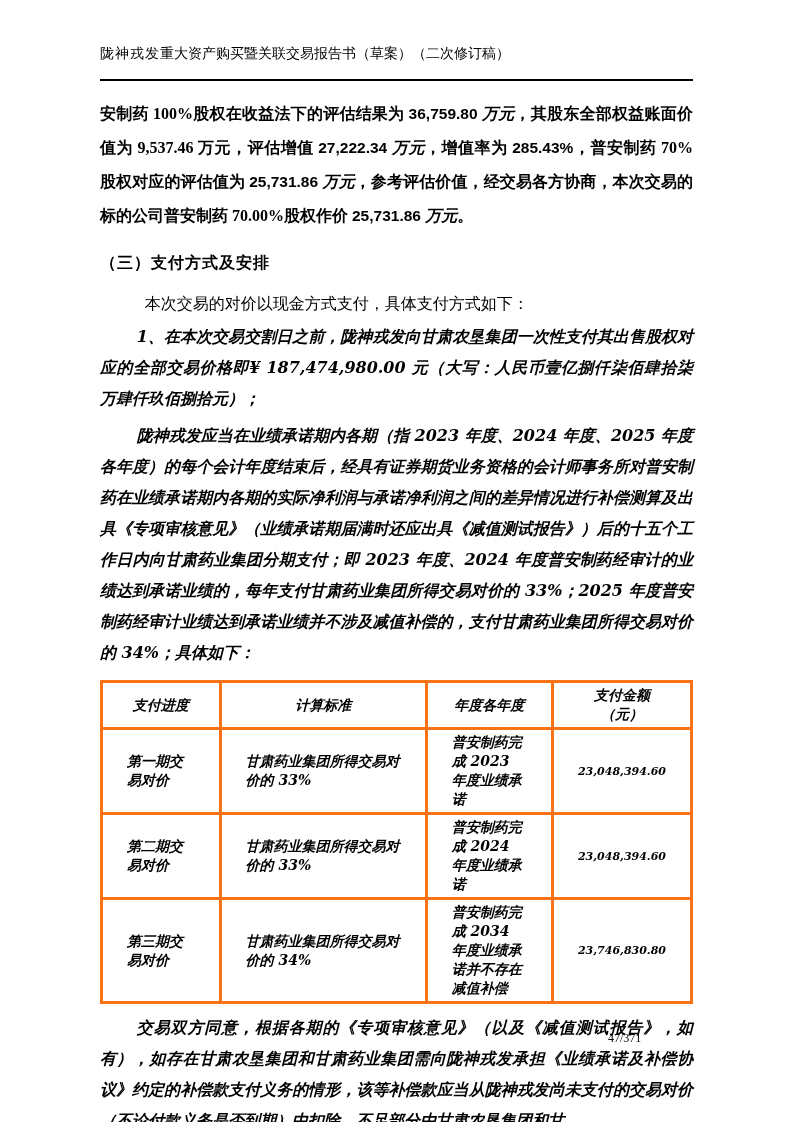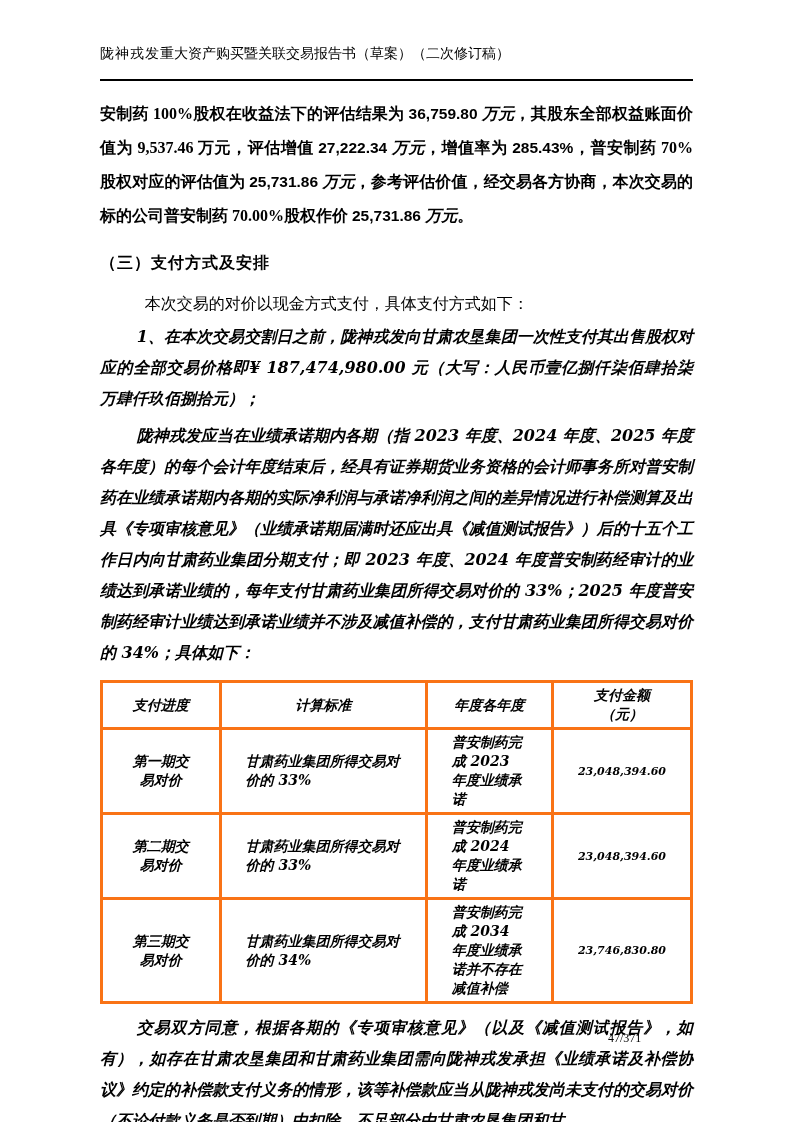--- a/index.html
+++ b/index.html
@@ -83,21 +83,21 @@
   }
   table.pay-table th, table.pay-table td {
     border: 3px solid #f97316;
     padding: 3px 24px;
     font-weight: bold;
     font-style: italic;
     font-family: "DejaVu Serif", "Liberation Serif", serif;
     vertical-align: middle;
   }
   table.pay-table th { text-align: center; height: 18px; }
-  td.c-stage { text-align: center; width: 21%; }
+  td.c-stage { width: 21%; }
   td.c-std   { text-align: left;   width: 37%; }
   td.c-cond  { text-align: left;   width: 22%; }
   td.c-amt   {
     text-align: center; width: 20%;
     font-style: normal;
     font-family: "Liberation Sans", "DejaVu Sans", sans-serif;
     font-size: 11px;
   }
   
   .page-number {

